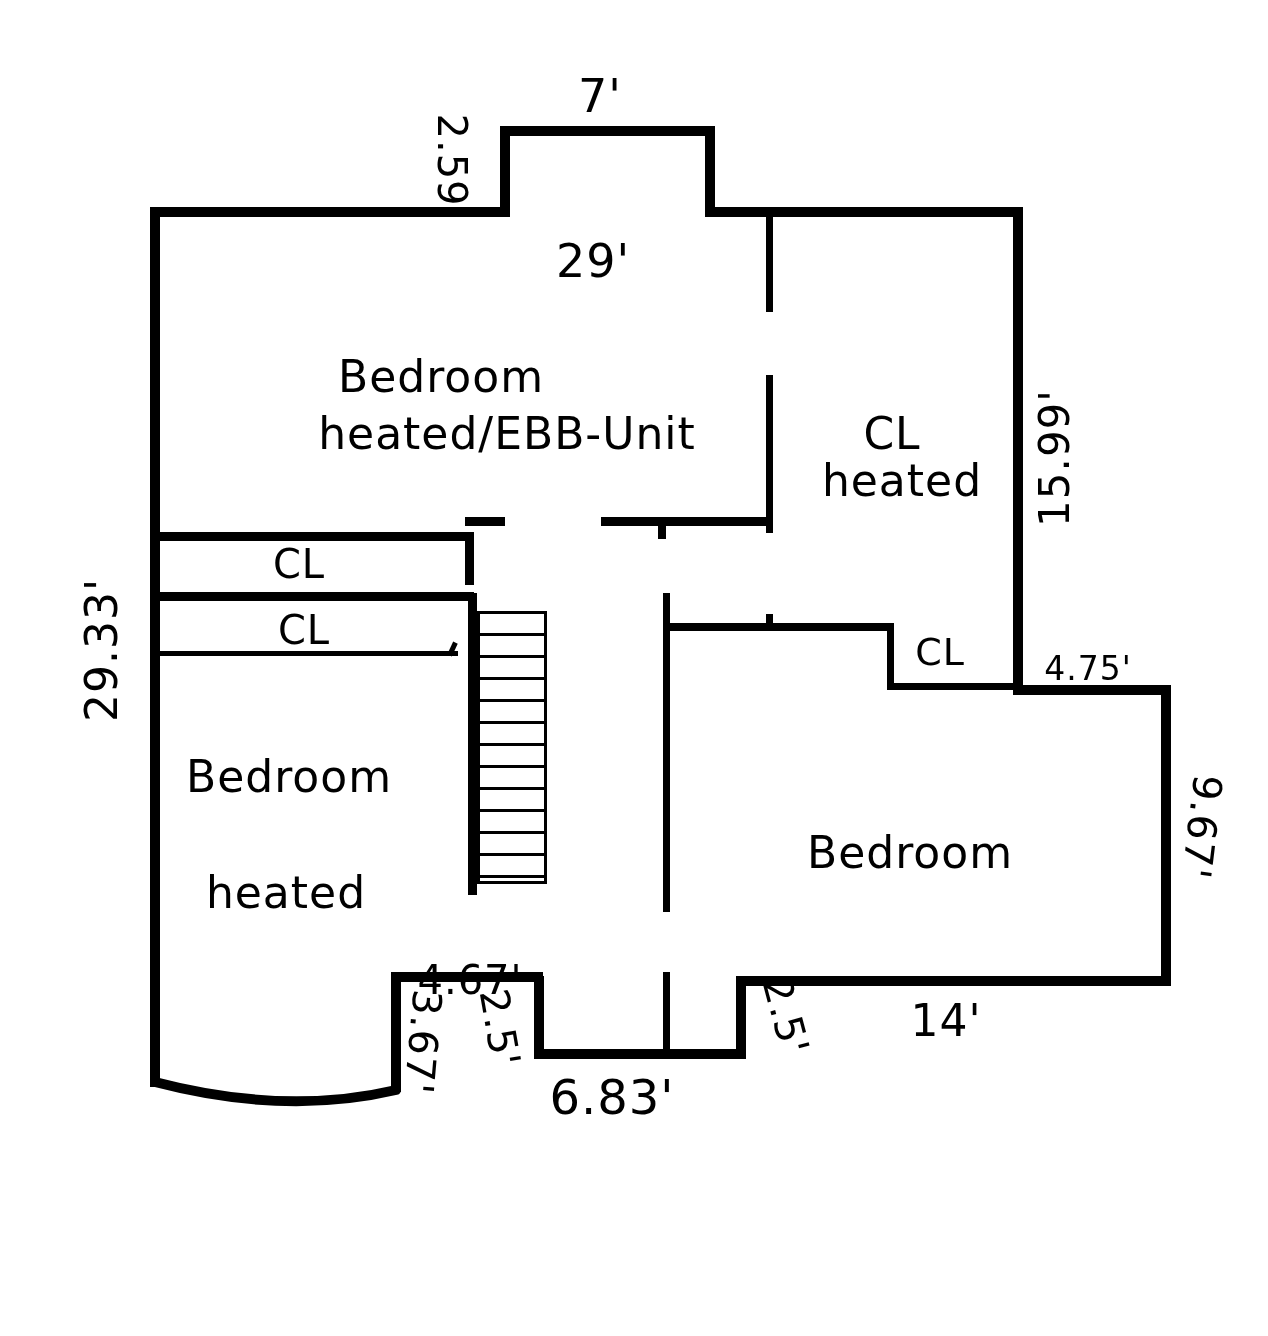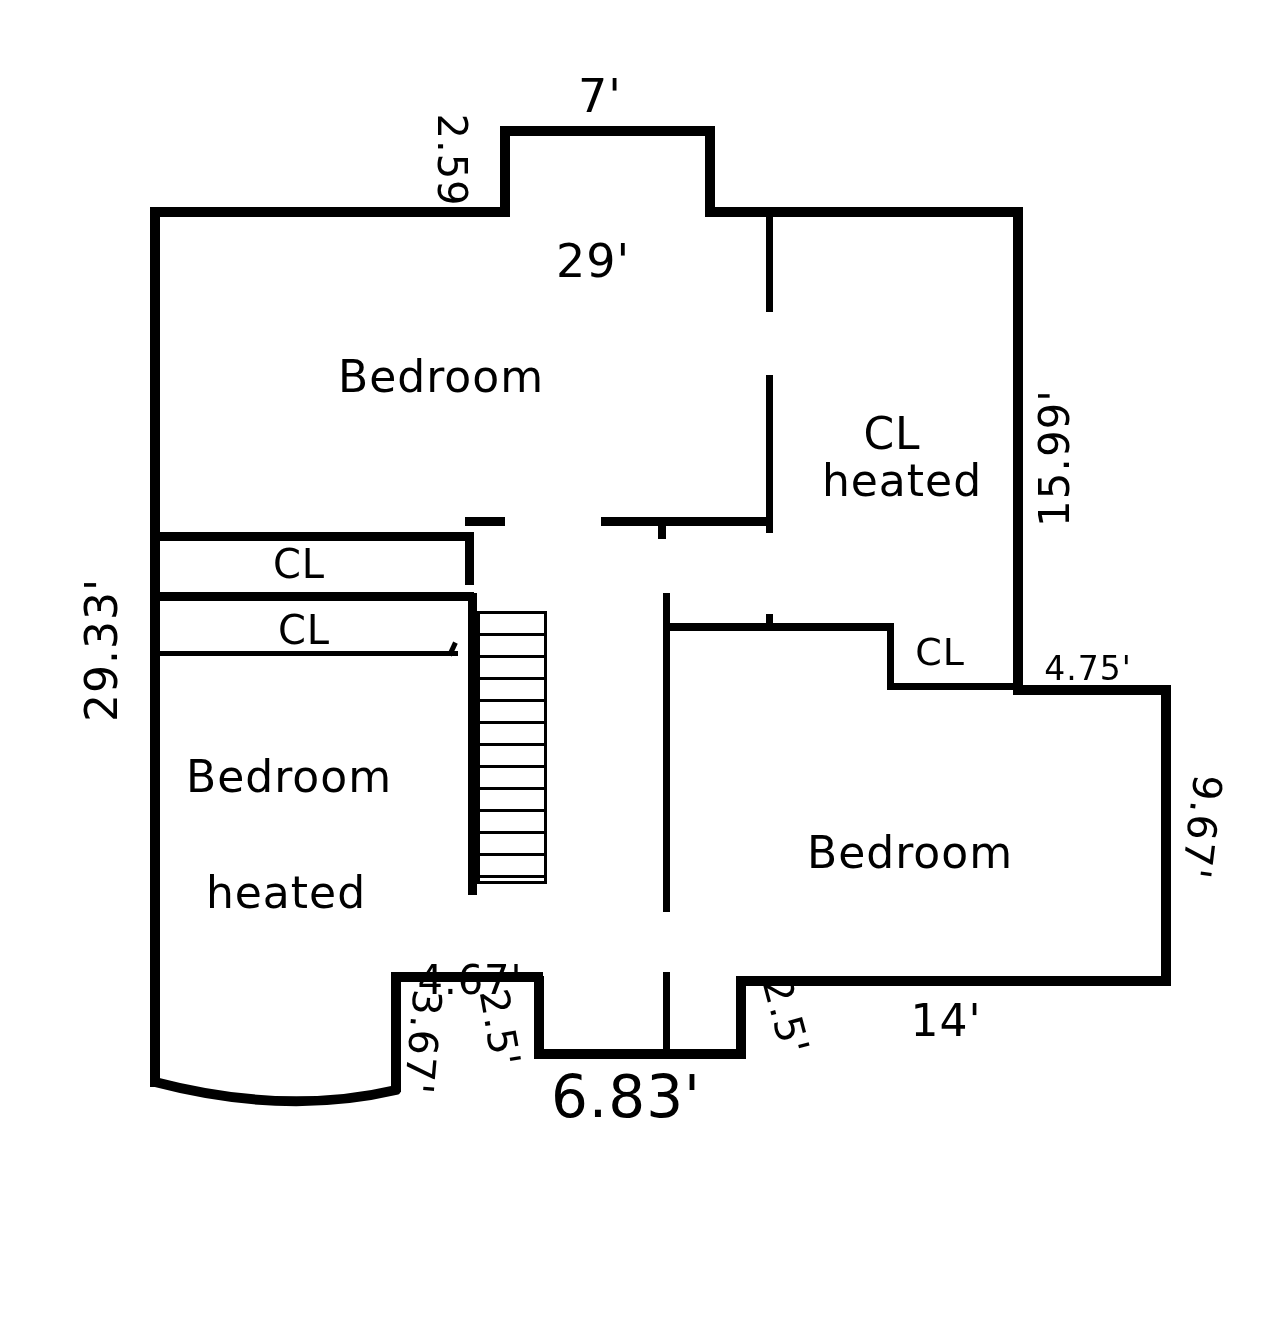--- a/index.html
+++ b/index.html
@@ -77,23 +77,24 @@
   <div class="lbl" style="left:593px;top:261px;font-size:46px">29'</div>
   <div class="lbl rot" style="left:1055px;top:458px;font-size:42px;transform:translate(-50%,-50%) rotate(-90deg)">15.99'</div>
   <div class="lbl rot" style="left:102px;top:650px;font-size:44px;transform:translate(-50%,-50%) rotate(-90deg)">29.33'</div>
   <div class="lbl" style="left:1088px;top:668px;font-size:33px">4.75'</div>
   <div class="lbl rot" style="left:1202px;top:827px;font-size:40px;transform:translate(-50%,-50%) rotate(97deg)">9.67'</div>
   <div class="lbl" style="left:470px;top:980px;font-size:40px">4.67'</div>
   <div class="lbl rot" style="left:423px;top:1042px;font-size:40px;transform:translate(-50%,-50%) rotate(95deg)">3.67'</div>
   <div class="lbl rot" style="left:500px;top:1028px;font-size:40px;transform:translate(-50%,-50%) rotate(80deg)">2.5'</div>
   <div class="lbl rot" style="left:786px;top:1016px;font-size:40px;transform:translate(-50%,-50%) rotate(75deg)">2.5'</div>
   <div class="lbl" style="left:946px;top:1021px;font-size:44px">14'</div>
-  <div class="lbl" style="left:626px;top:1097px;font-size:58px">6.83'</div>
+  <div class="lbl" style="left:612px;top:1097px;font-size:48px">6.83'</div>
 
   <div class="lbl" style="left:441px;top:377px;font-size:44px">Bedroom</div>
+  <div class="lbl" style="left:507px;top:434px;font-size:44px">heated/EBB-Unit</div>
   <div class="lbl" style="left:892px;top:434px;font-size:44px">CL</div>
   <div class="lbl" style="left:902px;top:481px;font-size:44px">heated</div>
   <div class="lbl" style="left:299px;top:564px;font-size:40px">CL</div>
   <div class="lbl" style="left:304px;top:630px;font-size:40px">CL</div>
   <div class="lbl" style="left:940px;top:652px;font-size:38px">CL</div>
   <div class="lbl" style="left:289px;top:777px;font-size:44px">Bedroom</div>
   <div class="lbl" style="left:286px;top:893px;font-size:44px">heated</div>
   <div class="lbl" style="left:910px;top:853px;font-size:44px">Bedroom</div>
 
 </div>

